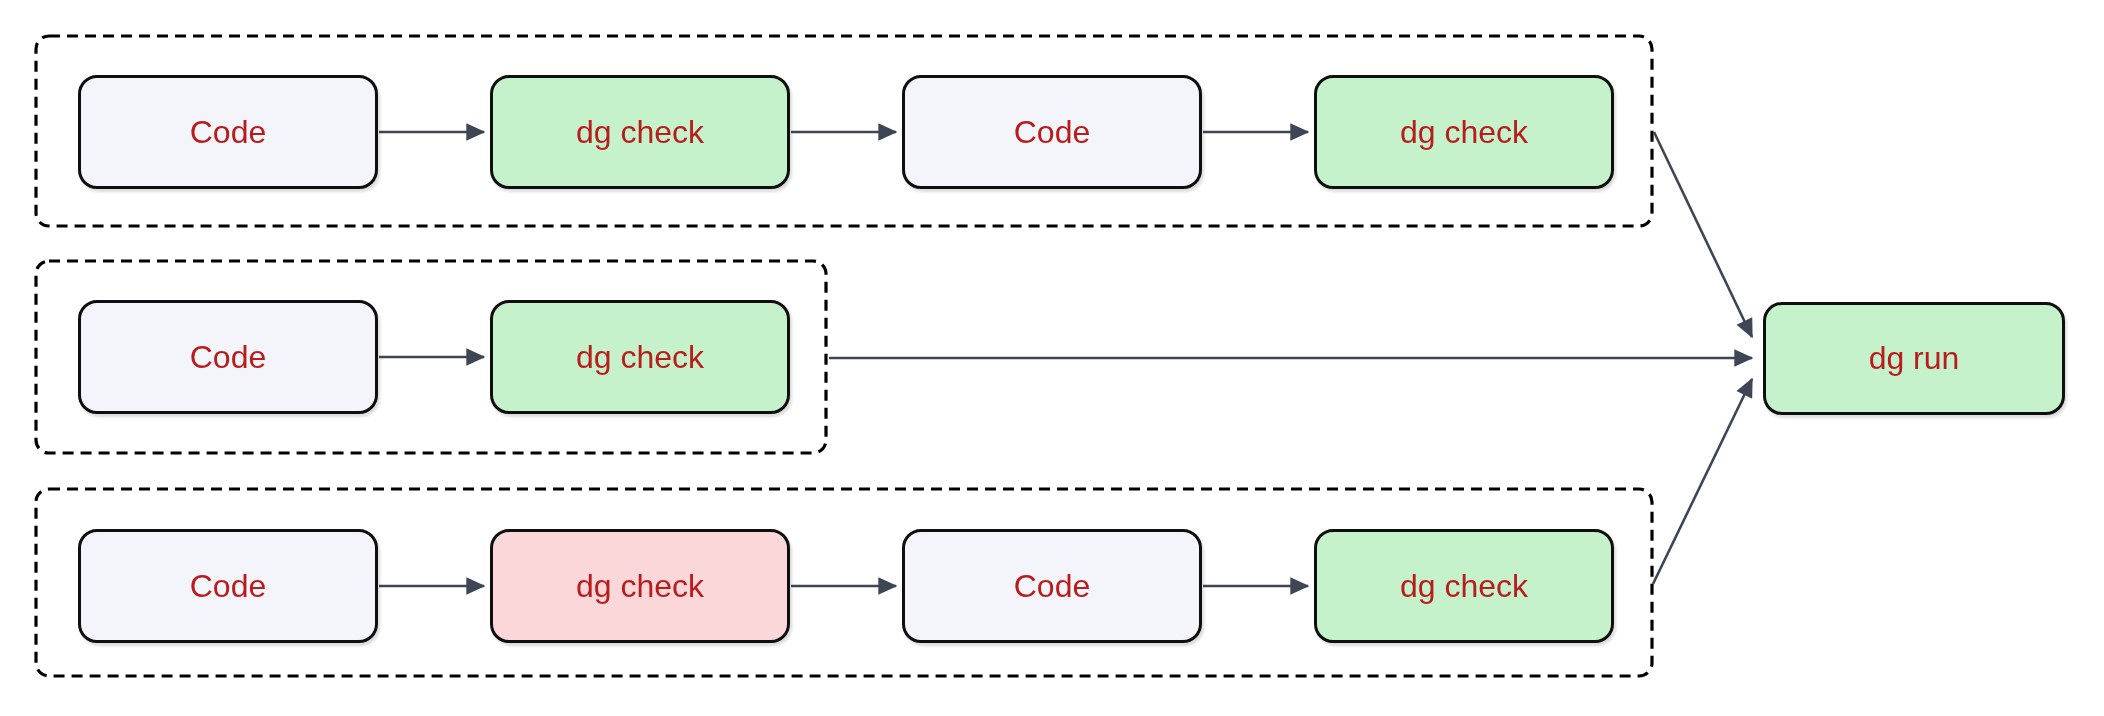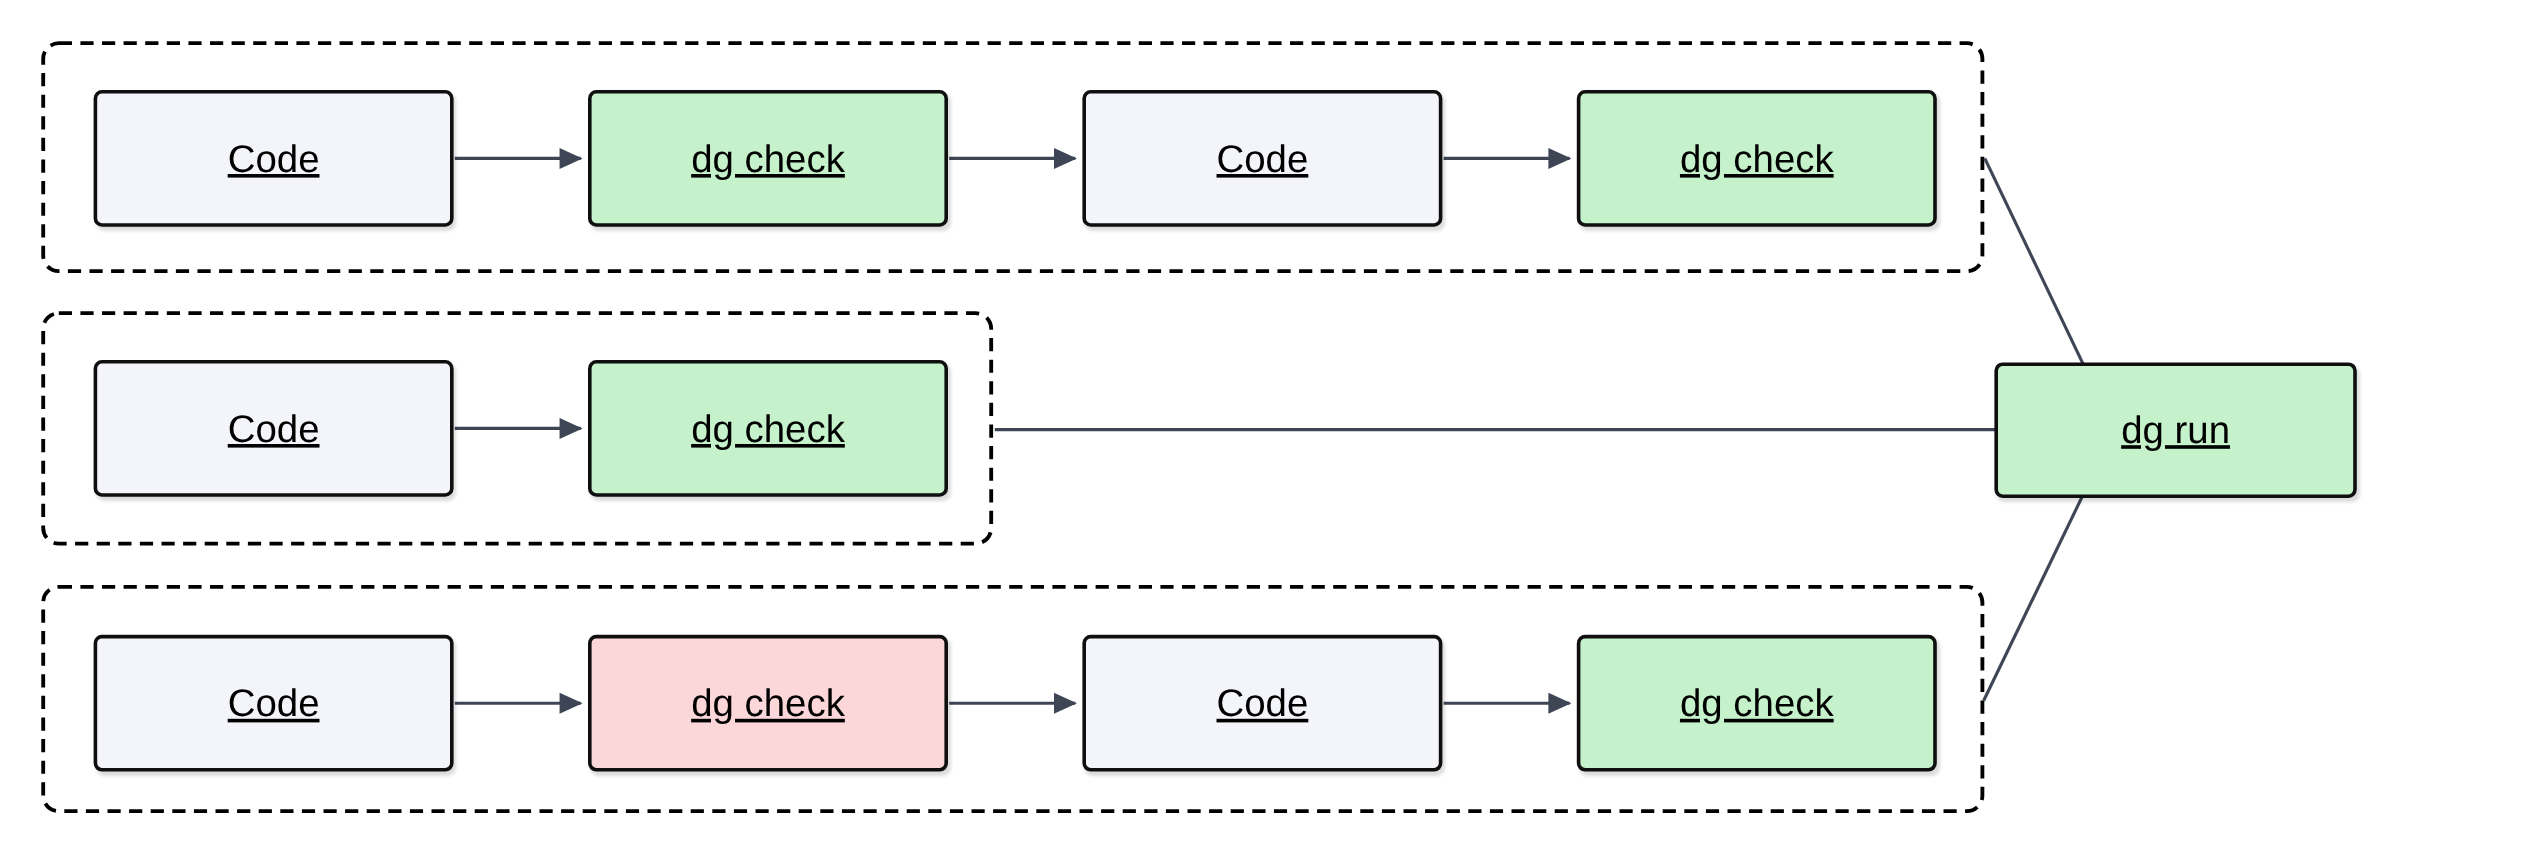--- a/index.html
+++ b/index.html
@@ -11,28 +11,27 @@
     font-family: "Liberation Sans", sans-serif;
     overflow: hidden;
   }
   .canvas svg { position: absolute; left: 0; top: 0; }
   .node {
     position: absolute;
     width: 300px;
     height: 114px;
     box-sizing: border-box;
     border: 3.5px solid #0f0f0f;
-    border-radius: 7px;
+    border-radius: 19px;
     display: flex;
     align-items: center;
     justify-content: center;
     font-size: 32px;
-    color: #000000;
+    color: #b91c1c;
     box-shadow: 2px 3px 3px rgba(0,0,0,0.14);
-    text-decoration: underline;
   }
   .fill-code { background: #f4f4fb; }
   .fill-pass { background: #c5f2ca; }
   .fill-fail { background: #fbd7d9; }
   .lane-rect { fill: none; stroke: #000000; stroke-width: 3.2; stroke-dasharray: 11 7; }
   .edge { stroke: #3e4656; stroke-width: 2.6; fill: none; }
 </style>
 </head>
 <body>
 
@@ -90,17 +89,17 @@
   <div class="node fill-fail" style="left:490px; top:529px;">
       <span>dg check</span>
     </div>
   <div class="node fill-code" style="left:902px; top:529px;">
       <span>Code</span>
     </div>
   <div class="node fill-pass" style="left:1314px;top:529px;">
       <span>dg check</span>
     </div>
 
-  <div class="node fill-pass" style="left:1662px;top:302px;width:302px;height:113px;">
+  <div class="node fill-pass" style="left:1763px;top:302px;width:302px;height:113px;">
       <span>dg run</span>
     </div>
 
 </div>
 
 </body></html>

